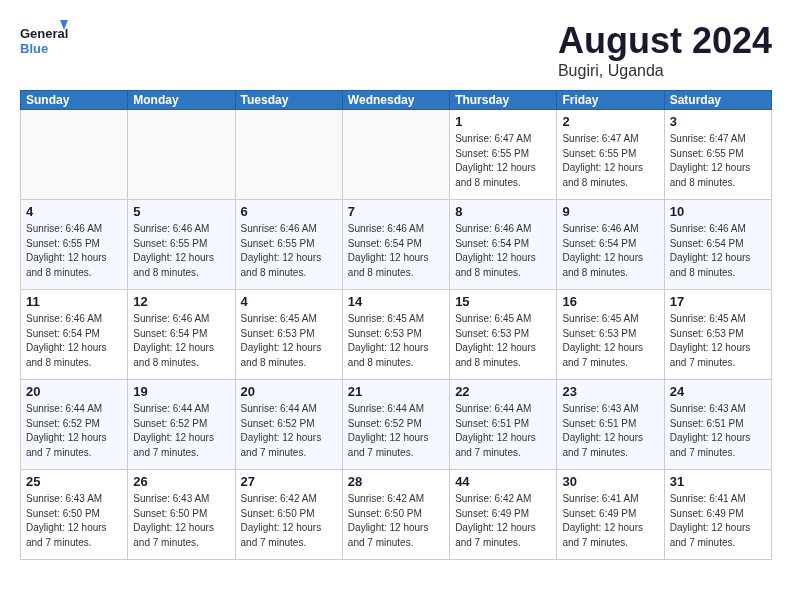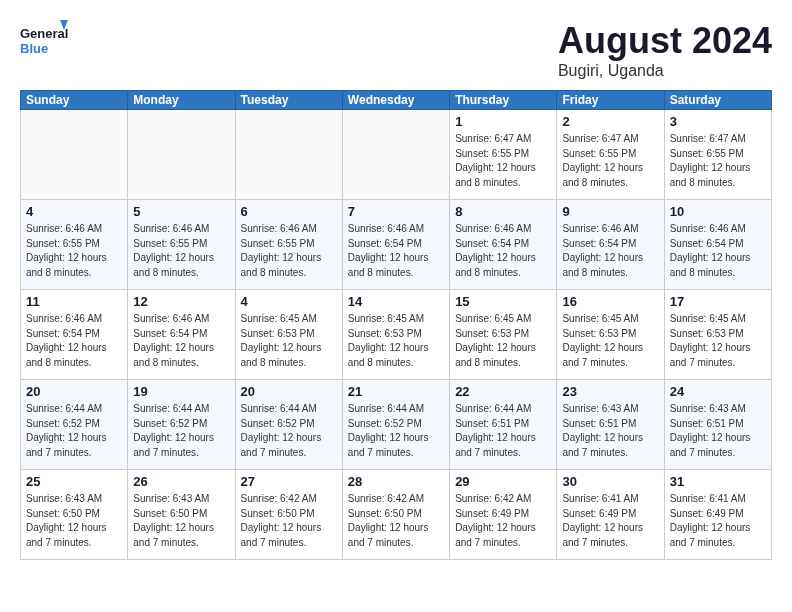--- a/index.html
+++ b/index.html
@@ -307,21 +307,21 @@
 and 7 minutes.</div>
         </td>
         <td>
           <div class="day-num">28</div>
           <div class="day-info" style="white-space: pre-line;">Sunrise: 6:42 AM
 Sunset: 6:50 PM
 Daylight: 12 hours
 and 7 minutes.</div>
         </td>
         <td>
-          <div class="day-num">29</div>
+          <div class="day-num">44</div>
           <div class="day-info" style="white-space: pre-line;">Sunrise: 6:42 AM
 Sunset: 6:49 PM
 Daylight: 12 hours
 and 7 minutes.</div>
         </td>
         <td>
           <div class="day-num">30</div>
           <div class="day-info" style="white-space: pre-line;">Sunrise: 6:41 AM
 Sunset: 6:49 PM
 Daylight: 12 hours

